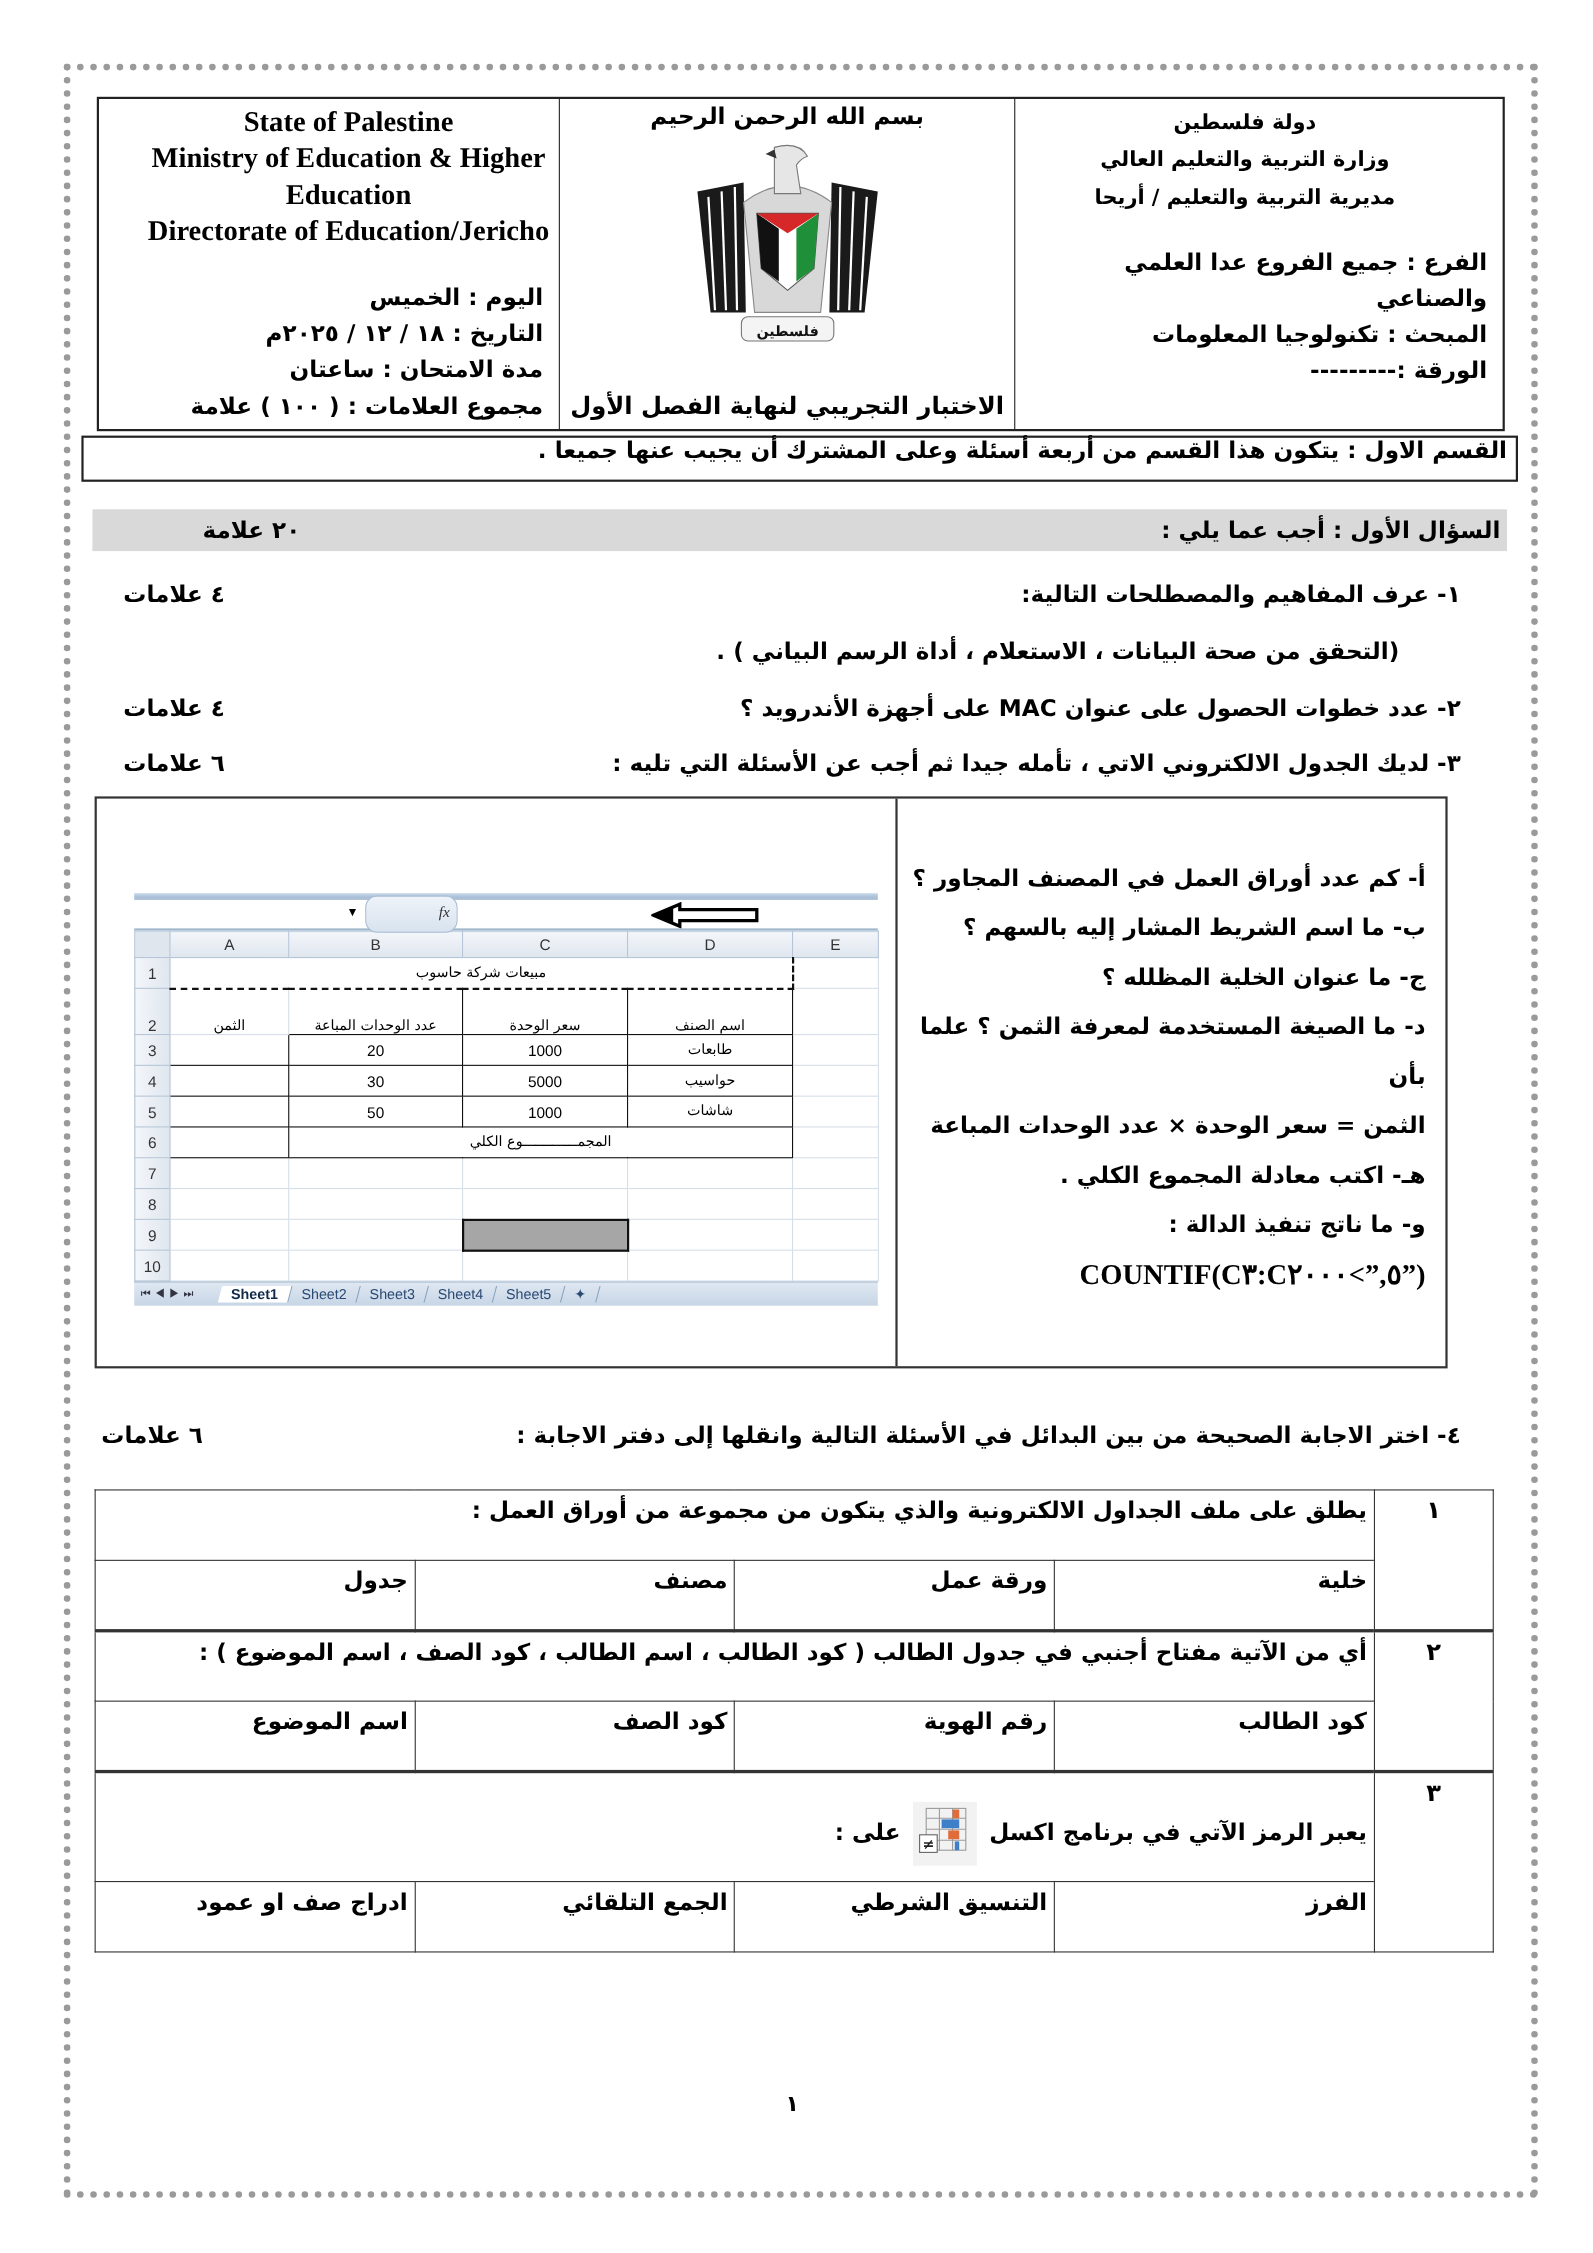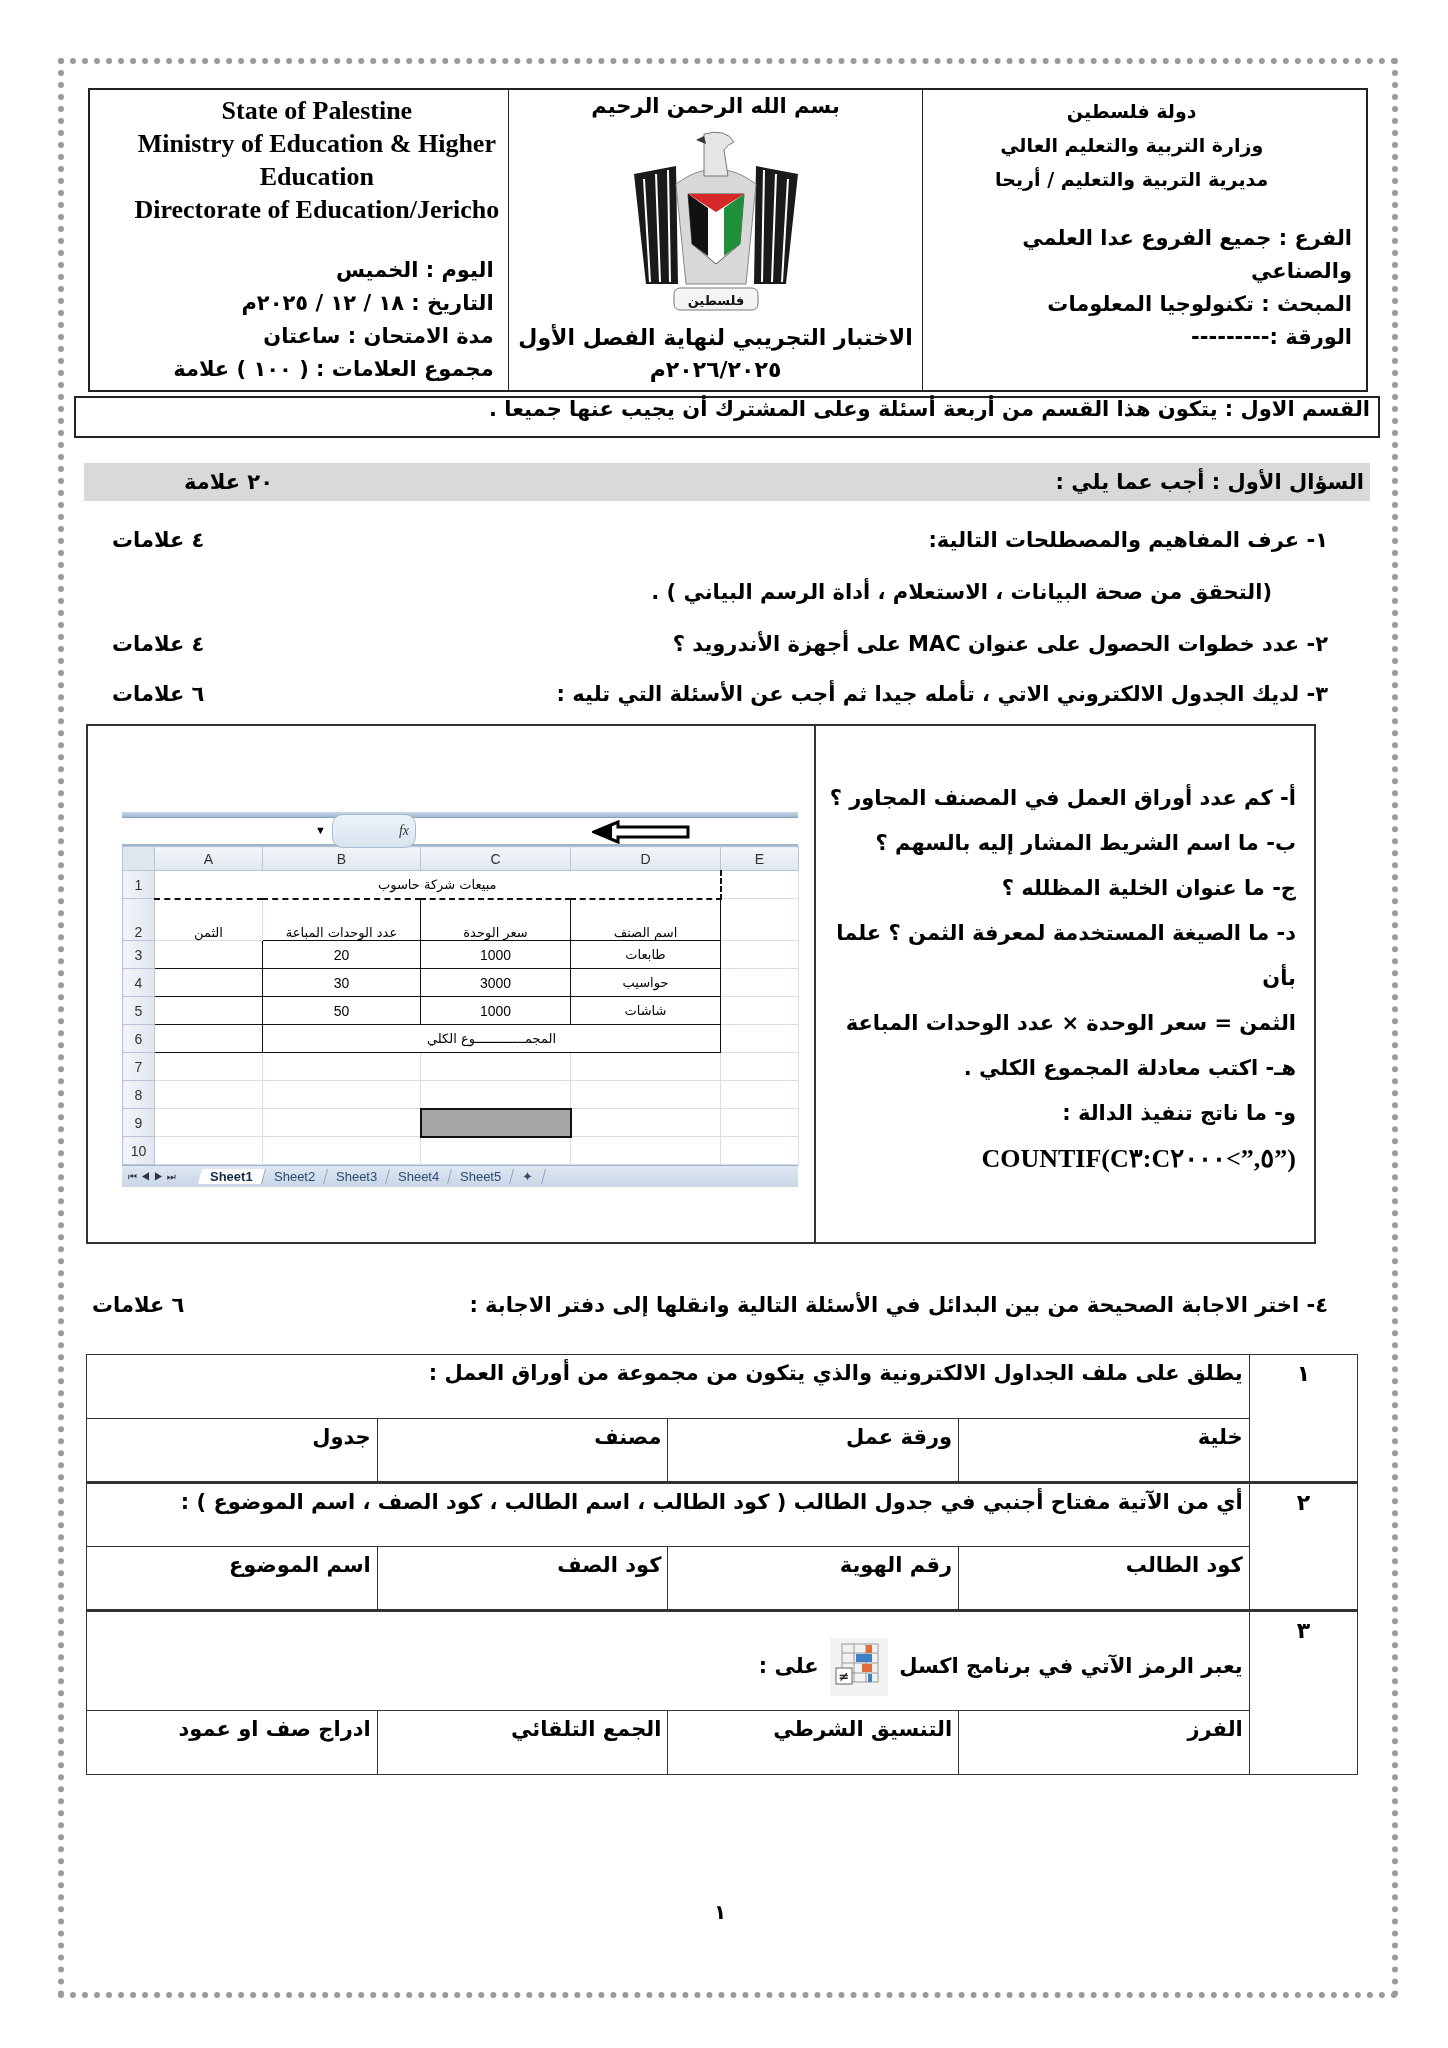--- a/index.html
+++ b/index.html
@@ -128,21 +128,20 @@
       <path d="M72 70 L128 70 L124 120 L100 140 L76 120 Z" fill="#ffffff" stroke="#555"></path>
       <path d="M72 70 L128 70 L100 88 Z" fill="#d62828"></path>
       <path d="M72 70 L92 84 L92 132 L76 120 Z" fill="#111"></path>
       <path d="M128 70 L108 84 L108 132 L124 120 Z" fill="#1f8f3a"></path>
 
       <rect x="58" y="164" width="84" height="22" rx="6" fill="#f4f4f4" stroke="#777"></rect>
       <text x="100" y="181" text-anchor="middle" font-size="13" font-weight="bold" fill="#111" font-family="DejaVu Sans, sans-serif">فلسطين</text>
     </svg>
     <div class="exam-title">
       <div>الاختبار التجريبي لنهاية الفصل الأول</div>
-      <div>٢٠٢٦/٢٠٢٥م</div>
     </div>
   </div>
 
   <div class="hcol hcol-ar">
     <div class="ar-top">
       <div>دولة فلسطين</div>
       <div>وزارة التربية والتعليم العالي</div>
       <div>مديرية التربية والتعليم / أريحا</div>
     </div>
     <div class="ar-meta">
@@ -223,21 +222,21 @@
           <td class="tb"></td>
           <td class="tb">20</td>
           <td class="tb">1000</td>
           <td class="tb dir-rtl">طابعات</td>
           <td></td>
         </tr>
         <tr>
           <td class="rowhdr">4</td>
           <td class="tb"></td>
           <td class="tb">30</td>
-          <td class="tb">3000</td>
+          <td class="tb">5000</td>
           <td class="tb dir-rtl">حواسيب</td>
           <td></td>
         </tr>
         <tr>
           <td class="rowhdr">5</td>
           <td class="tb"></td>
           <td class="tb">50</td>
           <td class="tb">1000</td>
           <td class="tb dir-rtl">شاشات</td>
           <td></td>

